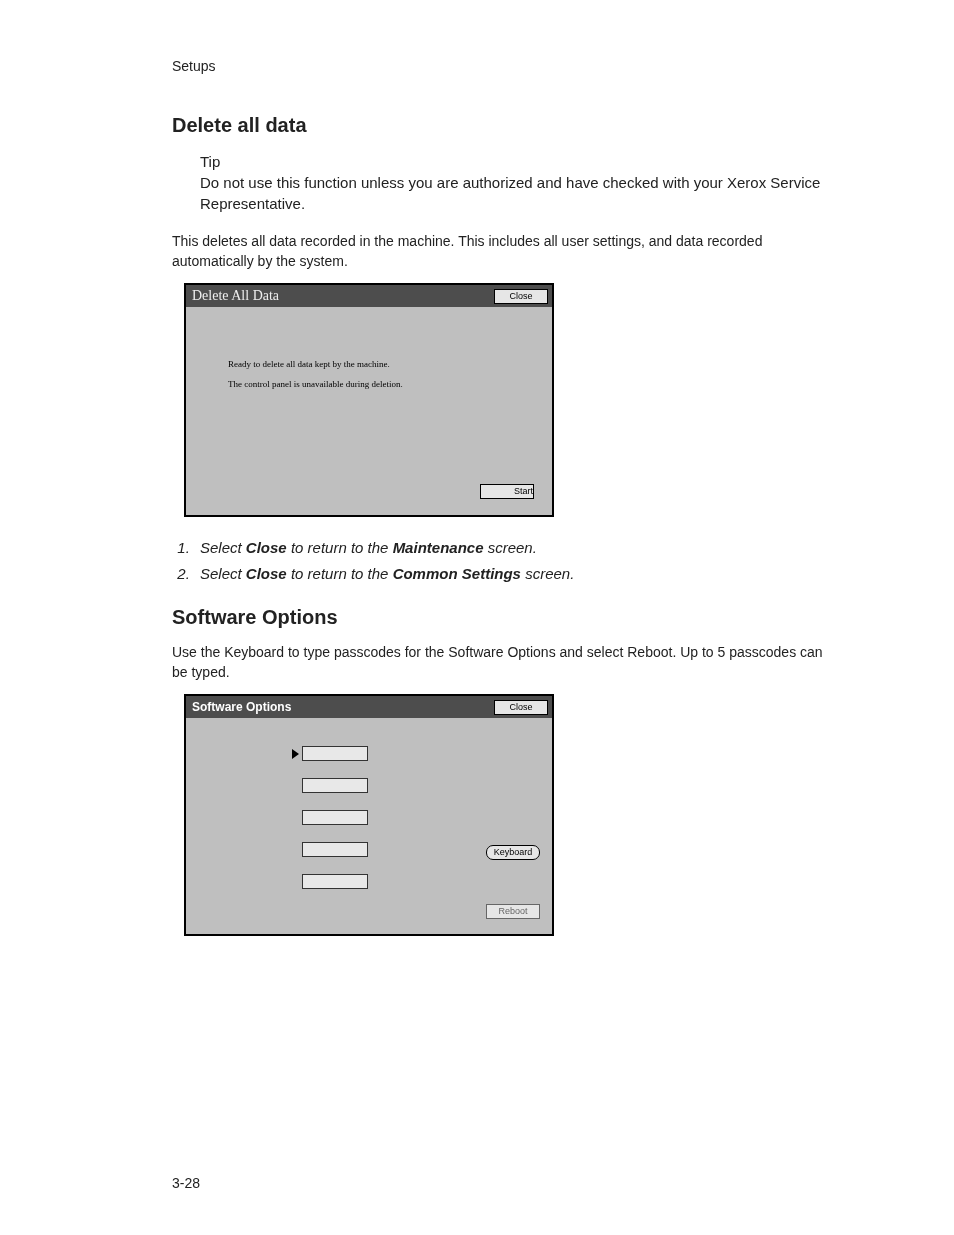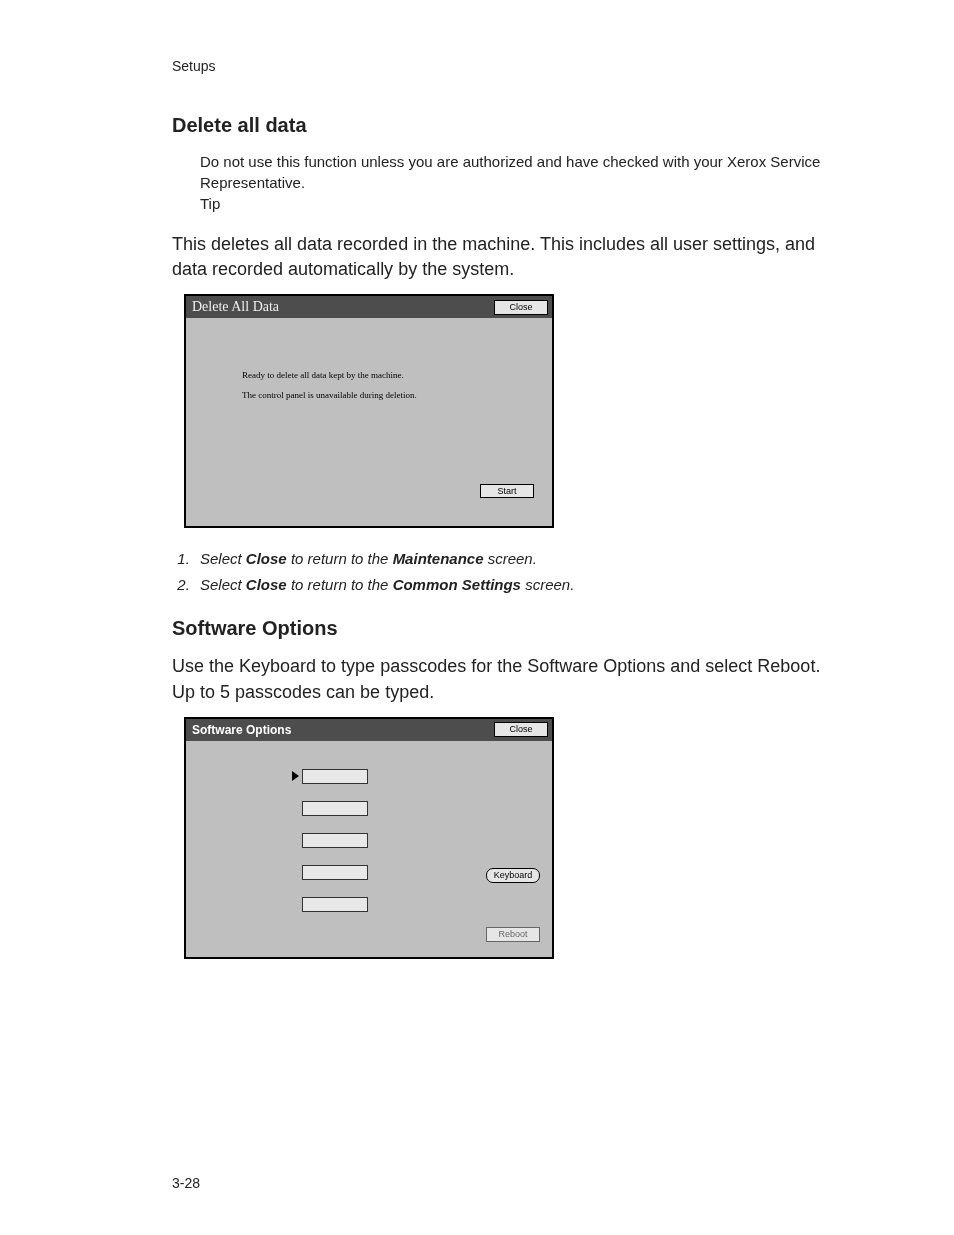--- a/index.html
+++ b/index.html
@@ -25,21 +25,21 @@
     font-weight: bold;
     margin: 8px 0 14px 0;
   }
   .tip-block {
     margin-left: 28px;
     font-size: 15px;
     line-height: 1.4;
     margin-bottom: 18px;
   }
   .body-text {
-    font-size: 18px;
+    font-size: 14px;
     line-height: 1.4;
     margin: 0 0 12px 0;
   }
   .screenshot-frame {
     width: 370px;
     border: 2px solid #000;
     background: #bfbfbf;
     margin: 10px 0 18px 12px;
     box-sizing: border-box;
   }
@@ -73,26 +73,26 @@
     line-height: 1.2;
     color: #000;
   }
   .ss-button.faded { color:#666; border-color:#666; }
   .ss-body {
     position: relative;
     height: 208px;
   }
   .ss-msg {
     position: absolute;
-    left: 56px;
+    left: 42px;
     font-size: 9px;
     font-family: "Times New Roman", serif;
     color: #000;
   }
-  .ss-start { position:absolute; right:18px; bottom:28px; }
+  .ss-start { position:absolute; right:18px; bottom:16px;text-align:right; }
 
   .numbered-list {
     padding-left: 22px;
     margin: 0 0 20px 0;
     font-size: 15px;
     line-height: 1.7;
   }
   .numbered-list li { padding-left: 6px; font-style: italic; }
 
   .ss2-body {
@@ -137,22 +137,22 @@
 </style>
 </head>
 <body>
 
 <div class="page">
   <div class="header-small">Setups</div>
 
   <div class="section-title">Delete all data</div>
 
   <div class="tip-block">
+    <div>Tip</div>
     <div>Do not use this function unless you are authorized and have checked with your Xerox Service Representative.</div>
-    <div>Tip</div>
   </div>
 
   <p class="body-text">This deletes all data recorded in the machine. This includes all user settings, and data recorded automatically by the system.</p>
 
   <div class="screenshot-frame">
     <div class="ss-titlebar">
       <span class="ss-title-light">Delete All Data</span>
       <span class="ss-button">Close</span>
     </div>
     <div class="ss-body">

